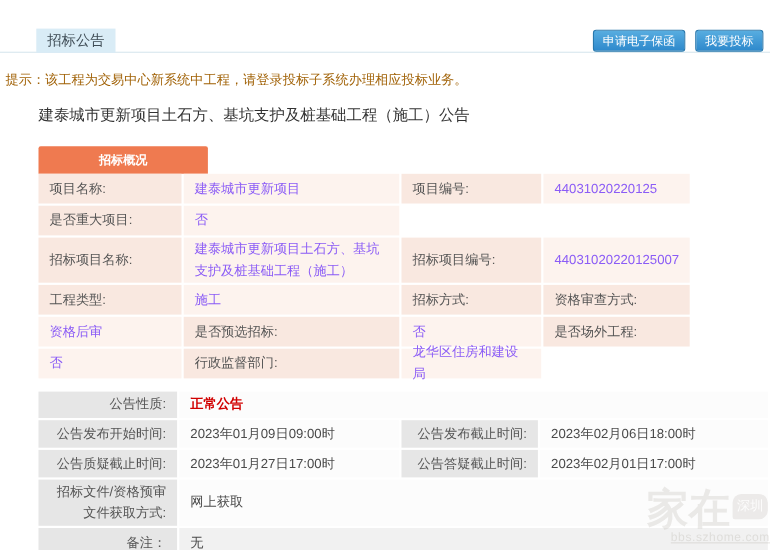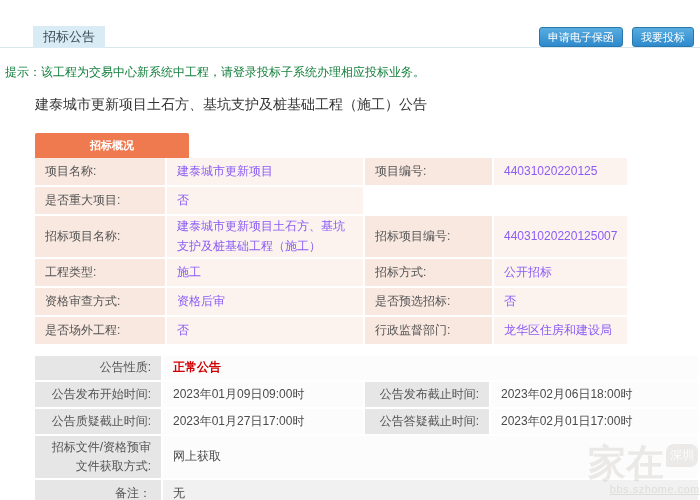--- a/index.html
+++ b/index.html
@@ -10,21 +10,21 @@
   
   .top-divider { position:absolute; left:0; top:47; top:47px; width:700px; height:1px; background:#d8e6ee; }
   .page-tab { position:absolute; left:33px; top:26px; height:22px; padding:0 10px;
     background:#d9ecf6; color:#3f4c55; font-size:13px; display:flex; align-items:center; }
   .top-btn { position:absolute; top:27px; height:20px; padding:0 8px; font-size:11px;
     color:#fff; display:flex; align-items:center; justify-content:center;
     background:linear-gradient(#58ade0,#2e89cc); border:1px solid #2878ad; border-radius:3px; cursor:pointer; }
   .btn-guarantee { left:515px;margin-left:24px; }
   .btn-bid { left:632px; }
 
-  .hint { position:absolute; left:5px; top:64px; font-size:12px; color:#15803d; }
+  .hint { position:absolute; left:5px; top:64px; font-size:12px; color:#a16207; }
   .doc-title { position:absolute; left:35px; top:96px; font-size:14px; color:#333; }
 
   
   .section-tab { position:absolute; left:35px; top:133px; width:154px; height:25px;
     background:#ef7a50; color:#fff; font-size:11px; font-weight:bold;
     display:flex; align-items:center; justify-content:center; border-radius:2px 2px 0 0; }
 
   
   .t1 { position:absolute; left:35px; top:158px; width:566px; display:grid;
     grid-template-columns:130px 196px 127px 1fr;
@@ -39,21 +39,21 @@
     grid-template-columns:126px 200px 124px 1fr;
     grid-template-rows:24px 25px 25px 42px 28px; gap:2px; }
   .t2 .lbl { background:#e6e6e6; justify-content:flex-end; text-align:right; color:#555; }
   .t2 .val { background:#fcfcfc; color:#4a4a4a; }
   .t2 .span3 { grid-column:2 / 5; }
   .t2 .red { color:#d10000; font-weight:bold; }
   .t2 .gray-val { background:#f1f1f1; }
 
   
   .watermark { position:absolute; left:588px; top:444px; width:112px; pointer-events:none; }
-  .wm-row { display:flex; align-items:flex-start; }
+  .wm-row { display:flex; align-items:center; }
   .wm-main { font-size:38px; font-weight:bold; color:rgba(193,188,182,0.30); line-height:1; }
   .wm-badge { font-size:12px; color:rgba(255,255,255,0.85); background:rgba(193,188,182,0.28);
     border-radius:8px 8px 8px 2px; padding:3px 4px; margin-left:2px; margin-bottom:6px; }
   .wm-site { font-size:11px; color:rgba(193,188,182,0.38); letter-spacing:0.5px; margin-top:1px; text-align:right;text-decoration:underline; }
 </style>
 </head>
 <body>
 
 <div class="stage">
 
@@ -88,21 +88,20 @@
     <div class="cell empty"></div>
 
     <div class="cell lbl">招标项目名称:</div>
     <div class="cell val">建泰城市更新项目土石方、基坑支护及桩基础工程（施工）</div>
     <div class="cell lbl">招标项目编号:</div>
     <div class="cell val">44031020220125007</div>
 
     <div class="cell lbl">工程类型:</div>
     <div class="cell val">施工</div>
     <div class="cell lbl">招标方式:</div>
-    <div class="cell val">公开招标</div>
 
     <div class="cell lbl">资格审查方式:</div>
     <div class="cell val">资格后审</div>
     <div class="cell lbl">是否预选招标:</div>
     <div class="cell val">否</div>
 
     <div class="cell lbl">是否场外工程:</div>
     <div class="cell val">否</div>
     <div class="cell lbl">行政监督部门:</div>
     <div class="cell val">龙华区住房和建设局</div>

